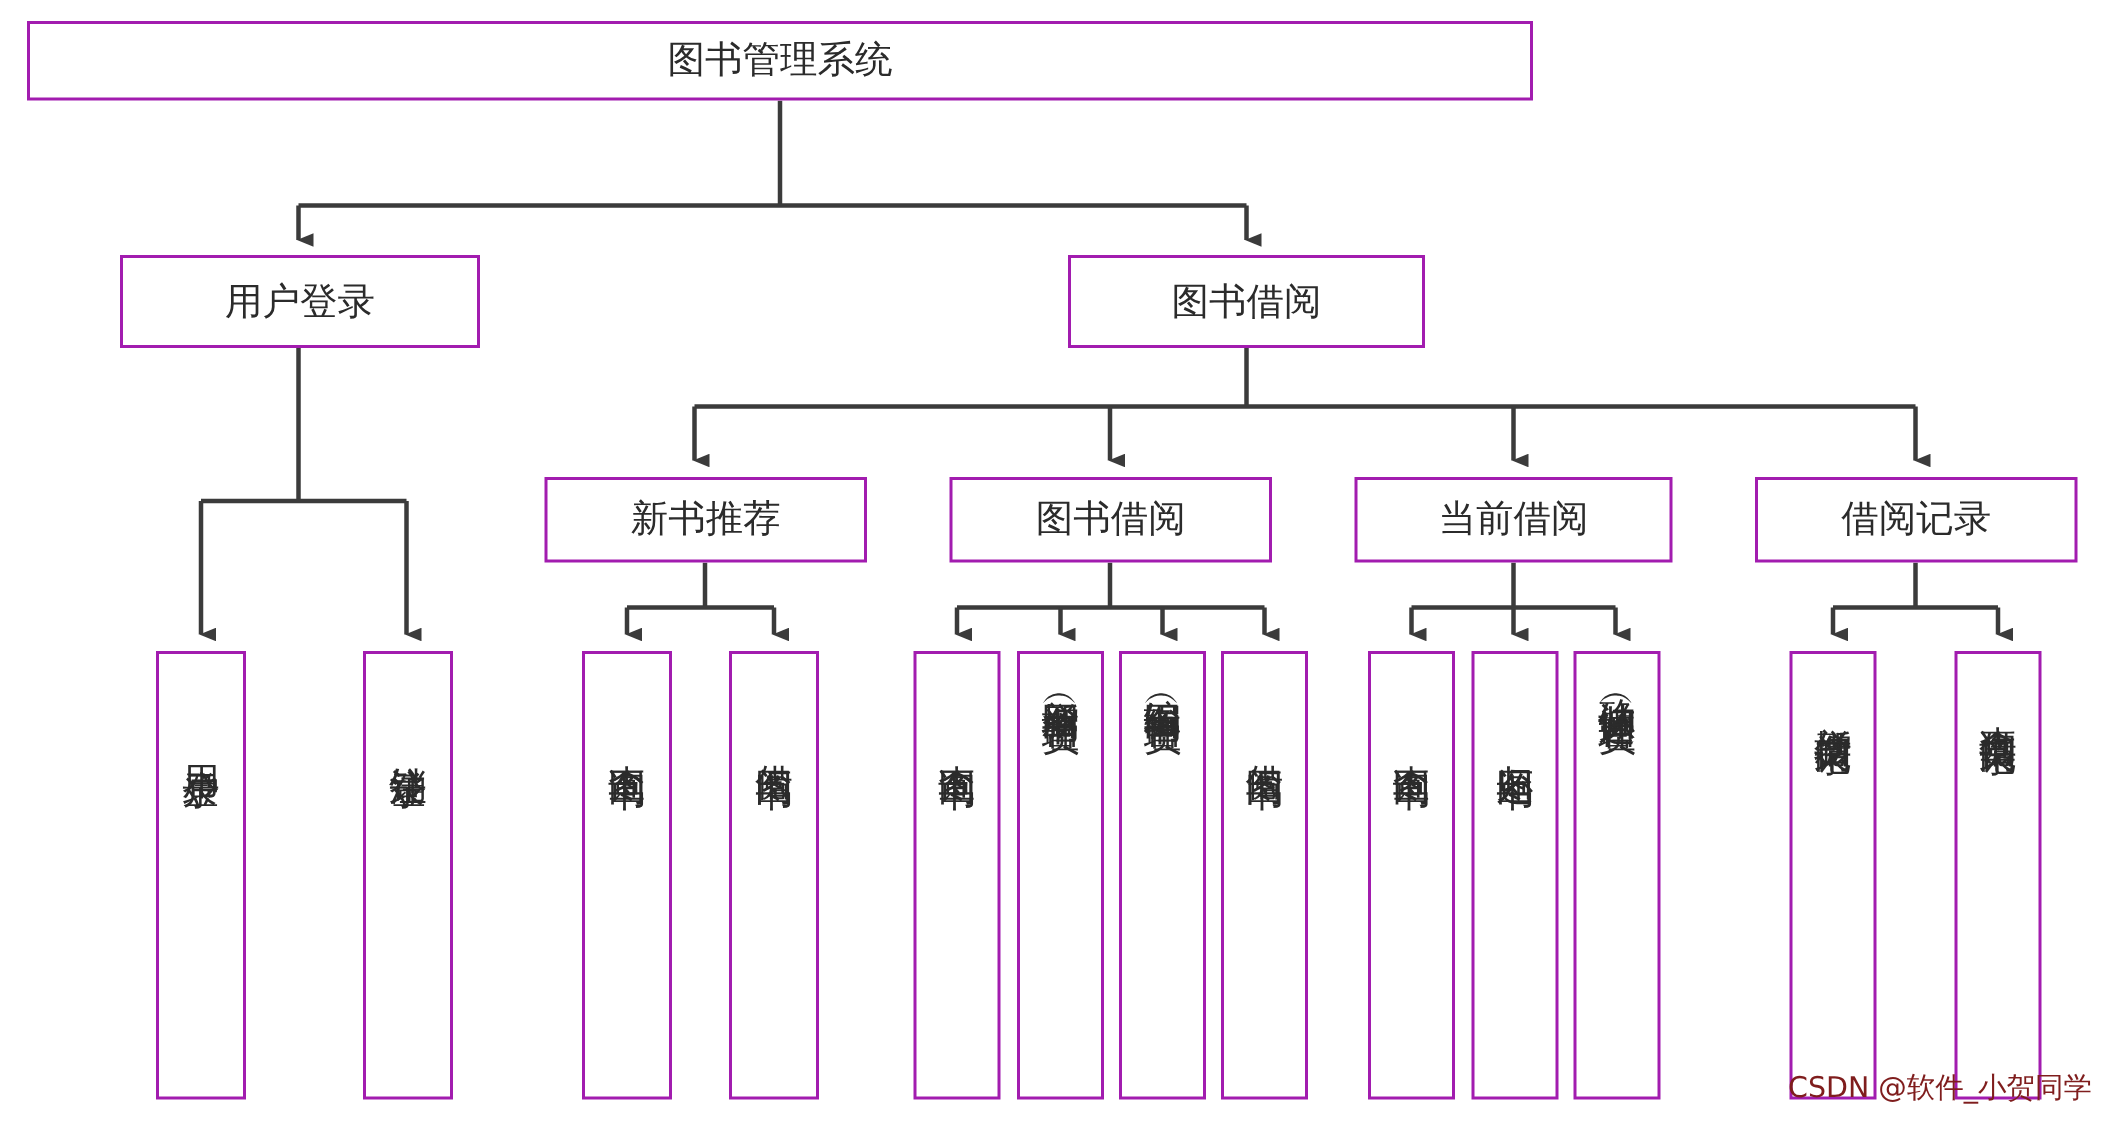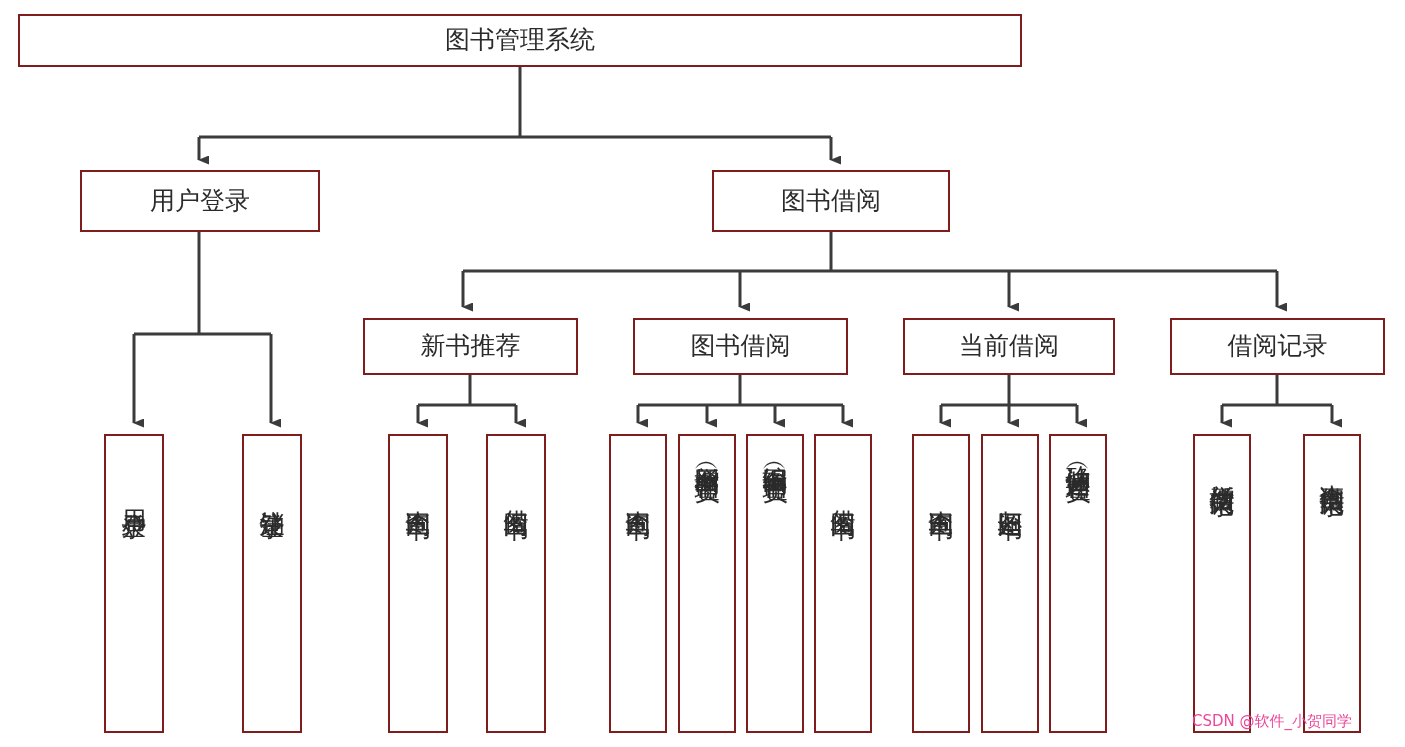--- a/index.html
+++ b/index.html
@@ -22,21 +22,21 @@
     left: 0;
     top: 0;
     width: 1405px;
     height: 747px;
     pointer-events: none;
   }
   .node {
     position: absolute;
     box-sizing: border-box;
     background: #ffffff;
-    border: 2px solid #7f1d1d;
+    border: 2px solid #a21caf;
     display: flex;
     align-items: center;
     justify-content: center;
     color: #2b2b2b;
   }
   .node .label {
     text-align: center;
     line-height: 1.22;
     white-space: nowrap;
   }
@@ -61,22 +61,22 @@
   .node.vertical.mid2 .label {
     margin-top: 22px;
   }
   .node.vertical.topset .label {
     margin-top: 4px;
   }
   .watermark {
     position: absolute;
     left: 1192px;
     top: 712px;
-    font-size: 15px;
-    color: #ec4899;
+    font-size: 19px;
+    color: #7f1d1d;
     white-space: nowrap;
     font-family: "DejaVu Sans", "Liberation Sans", sans-serif;
   }
 </style>
 </head>
 <body>
 
 <div id="canvas">
 
   <svg class="connectors" viewBox="0 0 1405 747">

